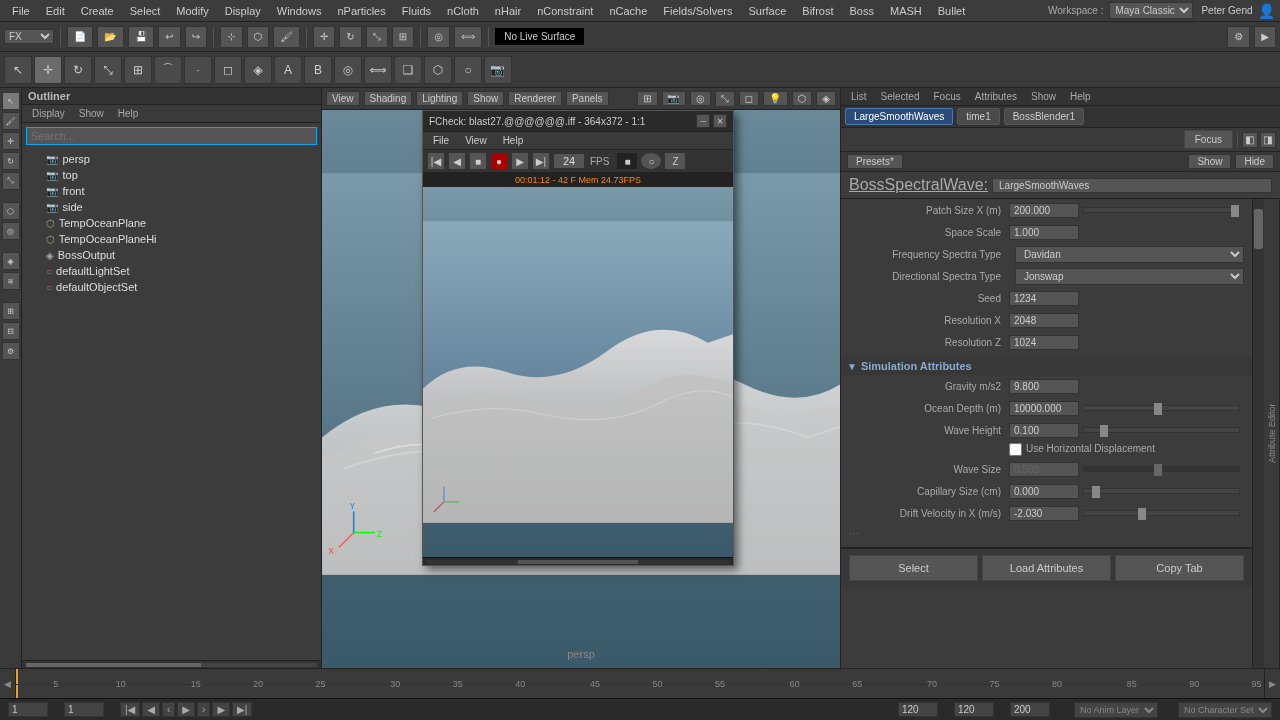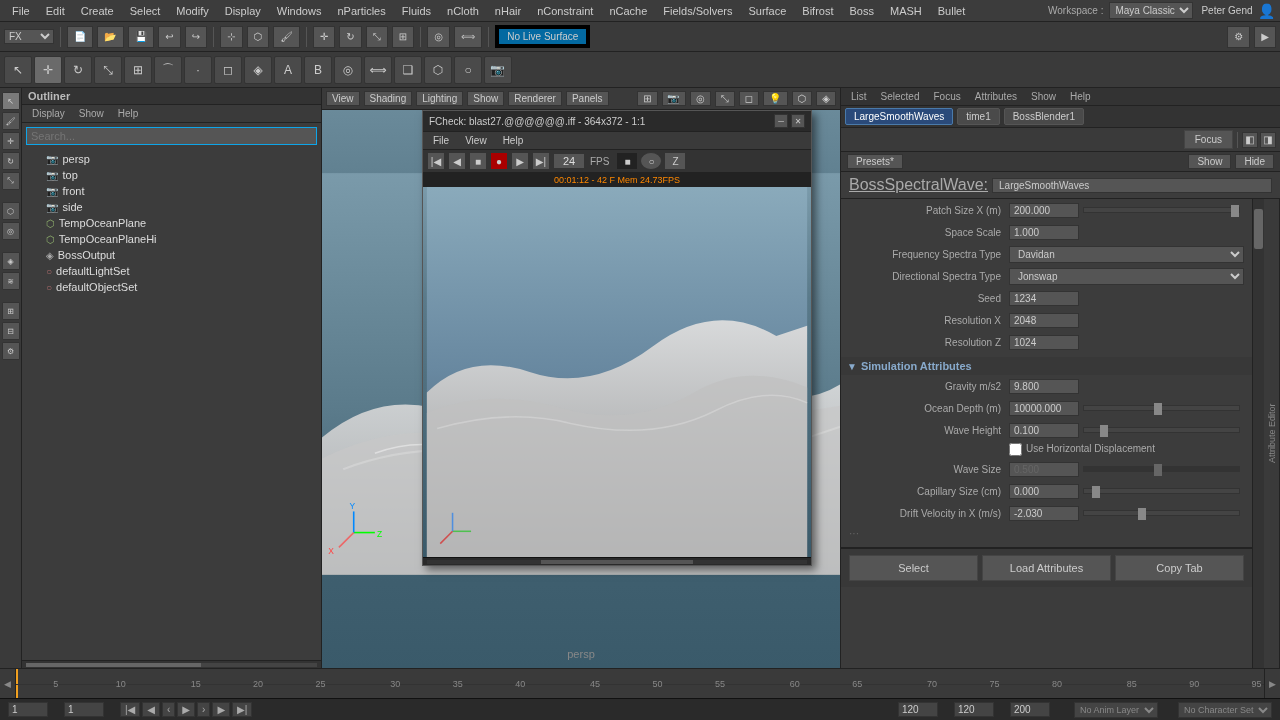--- a/index.html
+++ b/index.html
@@ -35,21 +35,21 @@
     
     .viewport-area { flex: 1; background: #555; position: relative; display: flex; flex-direction: column; }
     .viewport-toolbar { background: #3a3a3a; height: 22px; display: flex; align-items: center; padding: 0 4px; gap: 4px; border-bottom: 1px solid #222; font-size: 10px; }
     .vp-btn { padding: 1px 5px; background: #555; border: 1px solid #333; color: #ccc; cursor: pointer; font-size: 10px; }
 
     
     .viewport-canvas { flex: 1; background: linear-gradient(180deg, #6a8a9a 0%, #4a6a7a 40%, #3a5a6a 100%); position: relative; overflow: hidden; }
     .persp-label { position: absolute; bottom: 8px; left: 50%; transform: translateX(-50%); color: #888; font-size: 11px; }
 
     
-    .fcheck-window { position: absolute; top: 0; left: 100px; width: 390px; background: #3a3a3a; border: 1px solid #555; box-shadow: 4px 4px 8px rgba(0,0,0,0.5); z-index: 10; }
+    .fcheck-window { position: absolute; top: 0; left: 100px; width: 312px; background: #3a3a3a; border: 1px solid #555; box-shadow: 4px 4px 8px rgba(0,0,0,0.5); z-index: 10; }
     .fcheck-titlebar { background: #2a2a2a; padding: 3px 6px; display: flex; justify-content: space-between; align-items: center; border-bottom: 1px solid #222; }
     .fcheck-title { color: #ccc; font-size: 10px; }
     .fcheck-controls { display: flex; gap: 3px; }
     .fcheck-btn { width: 14px; height: 14px; background: #555; border: 1px solid #333; color: #ccc; font-size: 8px; cursor: pointer; display: flex; align-items: center; justify-content: center; }
     .fcheck-menubar { background: #3a3a3a; display: flex; gap: 4px; padding: 2px 4px; border-bottom: 1px solid #222; font-size: 10px; }
     .fcheck-menu { padding: 1px 6px; color: #ccc; cursor: pointer; }
     .fcheck-toolbar { background: #333; display: flex; align-items: center; gap: 3px; padding: 2px 4px; border-bottom: 1px solid #222; }
     .fcheck-pb { width: 18px; height: 18px; background: #555; border: 1px solid #333; color: #ccc; font-size: 10px; cursor: pointer; display: flex; align-items: center; justify-content: center; }
     .fcheck-pb.red { background: #a00; }
     .fps-display { background: #555; border: 1px solid #333; color: #ddd; padding: 1px 4px; font-size: 11px; width: 32px; text-align: center; }
@@ -71,21 +71,21 @@
 
     .attr-section { padding: 4px 0; border-bottom: 1px solid #222; }
     .attr-section-header { display: flex; align-items: center; padding: 3px 6px; gap: 4px; cursor: pointer; background: #383838; }
     .section-triangle { color: #88aacc; font-size: 10px; }
     .section-title { color: #88aacc; font-size: 11px; font-weight: bold; }
 
     .attr-row { display: flex; align-items: center; padding: 2px 8px; min-height: 22px; }
     .attr-label { width: 160px; text-align: right; color: #aaa; font-size: 10px; padding-right: 8px; flex-shrink: 0; }
     .attr-value { background: #555; border: 1px solid #333; color: #ccc; padding: 1px 4px; font-size: 10px; width: 70px; }
 
-    .dropdown-wrap { display: flex; align-items: center; gap: 2px; }
+    .dropdown-wrap { display: flex; align-items: center; gap: 2px; margin-left: 6px; }
     .attr-dropdown { background: #555; border: 1px solid #333; color: #ccc; padding: 1px 4px; font-size: 10px; flex: 1; }
 
     .checkbox-row { display: flex; align-items: flex-start; padding: 2px 8px; }
     .checkbox-label { color: #aaa; font-size: 10px; margin-left: 4px; }
 
     .bottom-buttons { display: flex; gap: 4px; padding: 6px 8px; border-top: 1px solid #222; background: #383838; margin-top: auto; }
     .bottom-btn { flex: 1; padding: 6px; background: #555; border: 1px solid #444; color: #ccc; cursor: pointer; font-size: 11px; text-align: center; }
 
     
     .timeline { background: #333; height: 30px; display: flex; align-items: center; border-top: 1px solid #222; overflow: hidden; }
@@ -161,21 +161,21 @@
   <button class="toolbar-btn">🖌</button>
   <div class="toolbar-sep"></div>
   <button class="toolbar-btn">✛</button>
   <button class="toolbar-btn">↻</button>
   <button class="toolbar-btn">⤡</button>
   <button class="toolbar-btn">⊞</button>
   <div class="toolbar-sep"></div>
   <button class="toolbar-btn">◎</button>
   <button class="toolbar-btn">⟺</button>
   <div class="toolbar-sep"></div>
-  <div style="background:#0369a1; border:4px solid #000000; padding:2px 8px; color:#ccc; font-size:10px;">No Live Surface</div>
+  <div style="background:#000000; border:1px solid #000000; padding:2px 8px; color:#ccc; font-size:10px;">No Live Surface</div>
   <div style="flex:1"></div>
   <button class="toolbar-btn">⚙</button>
   <button class="toolbar-btn">▶</button>
 </div>
 
 <div class="icon-toolbar">
   <div class="icon-btn">↖</div>
   <div class="icon-btn" style="background:#6a6a6a;">✛</div>
   <div class="icon-btn">↻</div>
   <div class="icon-btn">⤡</div>

